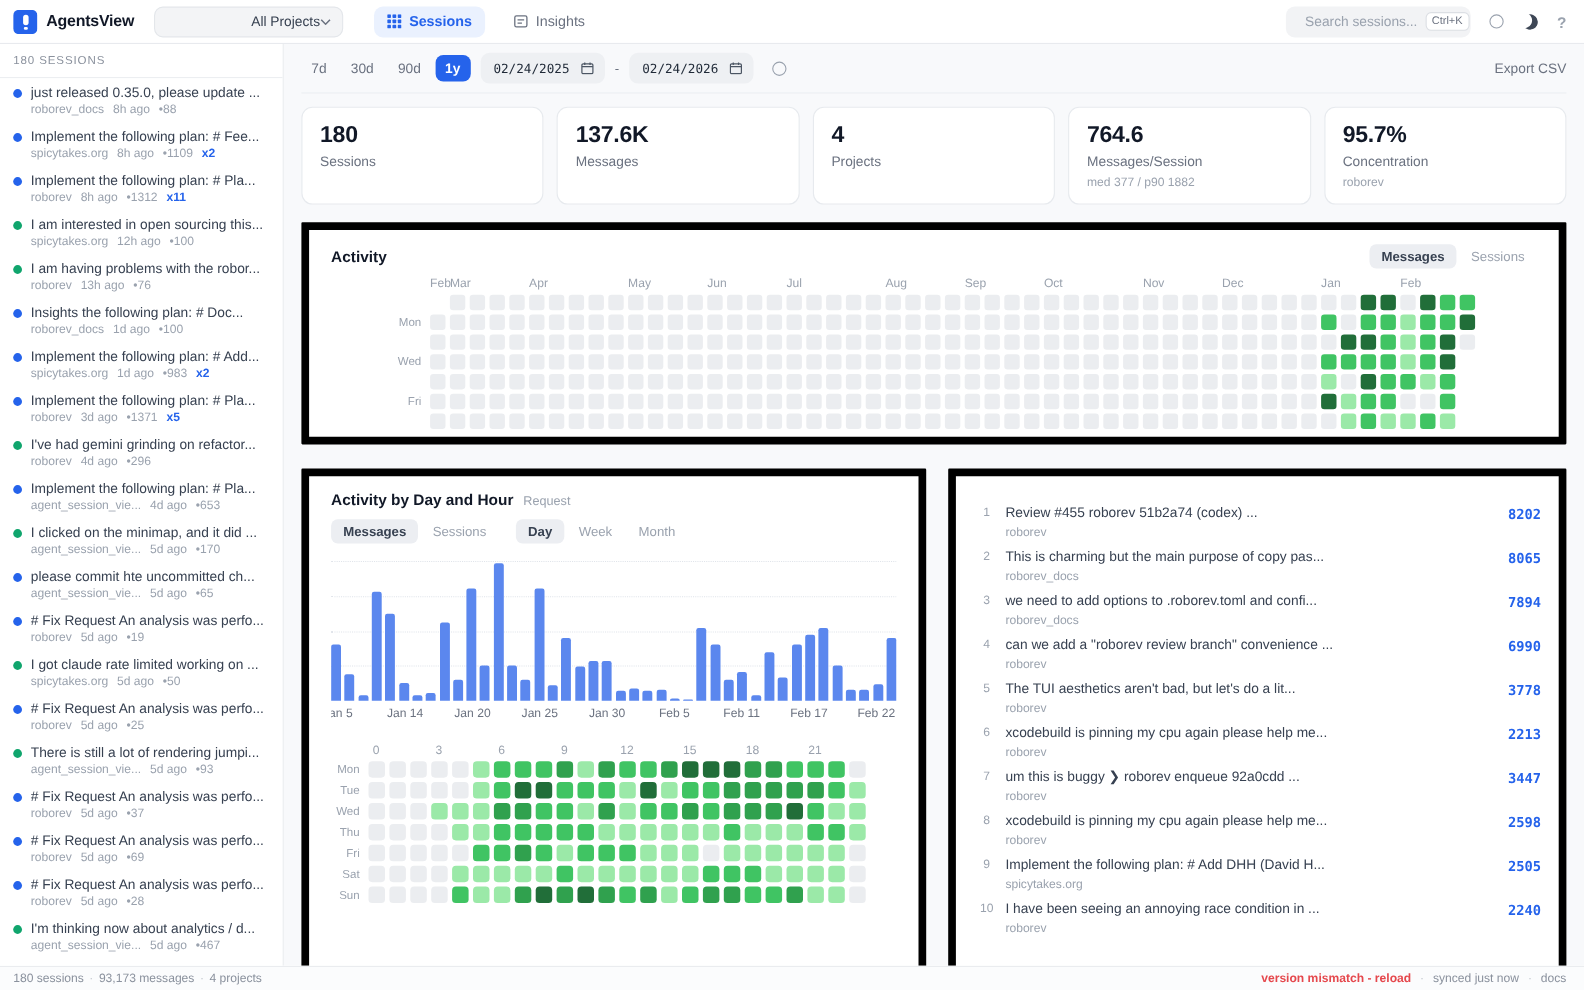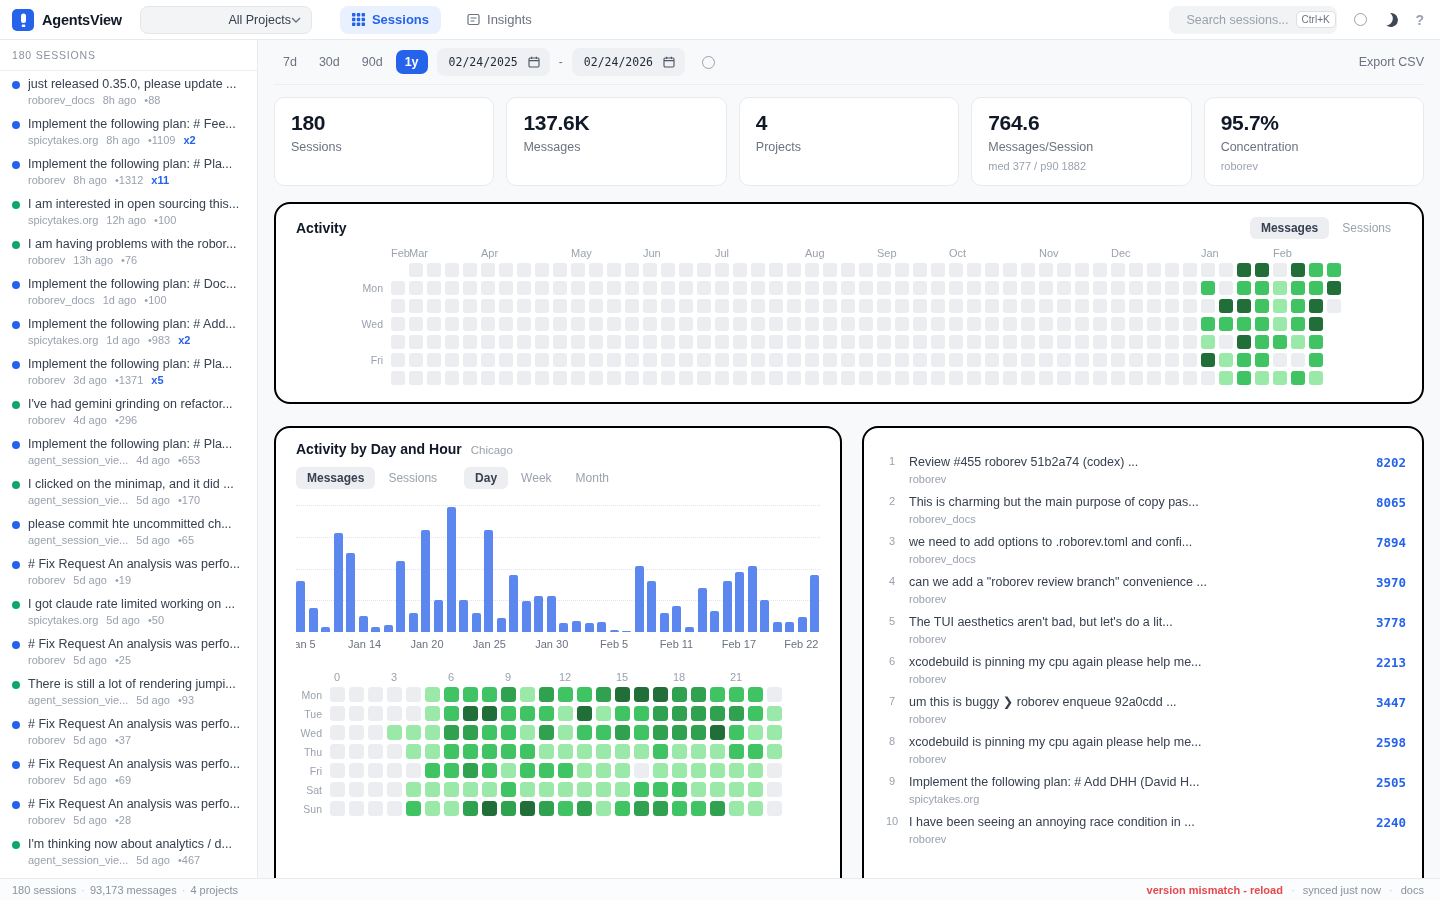--- a/index.html
+++ b/index.html
@@ -61,21 +61,21 @@
   .fb-spin { margin-left:8px; }
   .export { font-size:12.5px; color:#6b7280; }
 
   .stats-row { display:flex; gap:12px; margin-top:12px; }
   .stat-card { flex:1; background:#fff; border:1px solid #e7eaee; border-radius:10px;
     padding:13px 16px; height:89px; }
   .stat-value { font-size:21px; font-weight:700; color:#111827; letter-spacing:-0.3px; }
   .stat-label { font-size:12.5px; color:#6b7280; margin-top:5px; }
   .stat-sub { font-size:11px; color:#9aa2ae; margin-top:6px; }
 
-  .card { background:#fff; border:2px solid #000000; border-radius:16px; }
+  .card { background:#fff; border:7px solid #000000; border-radius:1px; }
   .activity-card { margin-top:16px; padding:13px 20px 16px; height:202px; overflow:hidden; }
   .card-head { display:flex; align-items:center; justify-content:space-between; }
   .card-head h3 { margin:0; font-size:14px; font-weight:700; color:#111827; }
   .pill-group { display:flex; gap:2px; }
   .pill { font-size:12px; color:#9aa2ae; padding:4px 11px; border-radius:6px; }
   .pill.active { background:#eceef2; color:#374151; font-weight:600; }
 
   .yh-wrap { width:984px; margin:8px auto 0; }
   .yh-months { position:relative; height:16px; margin-left:34px; font-size:11px; color:#9aa2ae; }
   .yh-months span { position:absolute; top:0; }
@@ -247,21 +247,21 @@
             <span class="sb-meta">
               <span>roborev</span>
               <span>13h ago</span>
               <span>•76</span>
             </span>
           </span>
         </div>
         <div class="sb-item">
           <span class="dot blue"></span>
           <span class="sb-body">
-            <span class="sb-title">Implement the following plan: # Doc...</span>
+            <span class="sb-title">Insights the following plan: # Doc...</span>
             <span class="sb-meta">
               <span>roborev_docs</span>
               <span>1d ago</span>
               <span>•100</span>
             </span>
           </span>
         </div>
         <div class="sb-item">
           <span class="dot blue"></span>
           <span class="sb-body">
@@ -991,21 +991,21 @@
             </div>
         </div>
       </div>
     </section>
 
     <div class="bottom-row">
 
       <section class="card dh-card">
         <div class="dh-head">
           <h3>Activity by Day and Hour</h3>
-          <span class="tz">Chicago</span>
+          <span class="tz">Request</span>
         </div>
         <div class="dh-toggles">
           <span style="display:flex;gap:2px">
               <button class="pill active">Messages</button>
               <button class="pill">Sessions</button>
             </span>
           <span class="tgl-gap"></span>
           <span style="display:flex;gap:2px">
               <button class="pill active">Day</button>
               <button class="pill">Week</button>
@@ -1307,21 +1307,21 @@
               <span class="ts-count">8065</span>
             </div>
             <div class="ts-row">
               <span class="ts-rank">3</span>
               <span class="ts-mid"><span class="ts-title">we need to add options to .roborev.toml and confi...</span><div class="ts-proj">roborev_docs</div></span>
               <span class="ts-count">7894</span>
             </div>
             <div class="ts-row">
               <span class="ts-rank">4</span>
               <span class="ts-mid"><span class="ts-title">can we add a "roborev review branch" convenience ...</span><div class="ts-proj">roborev</div></span>
-              <span class="ts-count">3970</span>
+              <span class="ts-count">6990</span>
             </div>
             <div class="ts-row">
               <span class="ts-rank">5</span>
               <span class="ts-mid"><span class="ts-title">The TUI aesthetics aren't bad, but let's do a lit...</span><div class="ts-proj">roborev</div></span>
               <span class="ts-count">3778</span>
             </div>
             <div class="ts-row">
               <span class="ts-rank">6</span>
               <span class="ts-mid"><span class="ts-title">xcodebuild is pinning my cpu again please help me...</span><div class="ts-proj">roborev</div></span>
               <span class="ts-count">2213</span>

